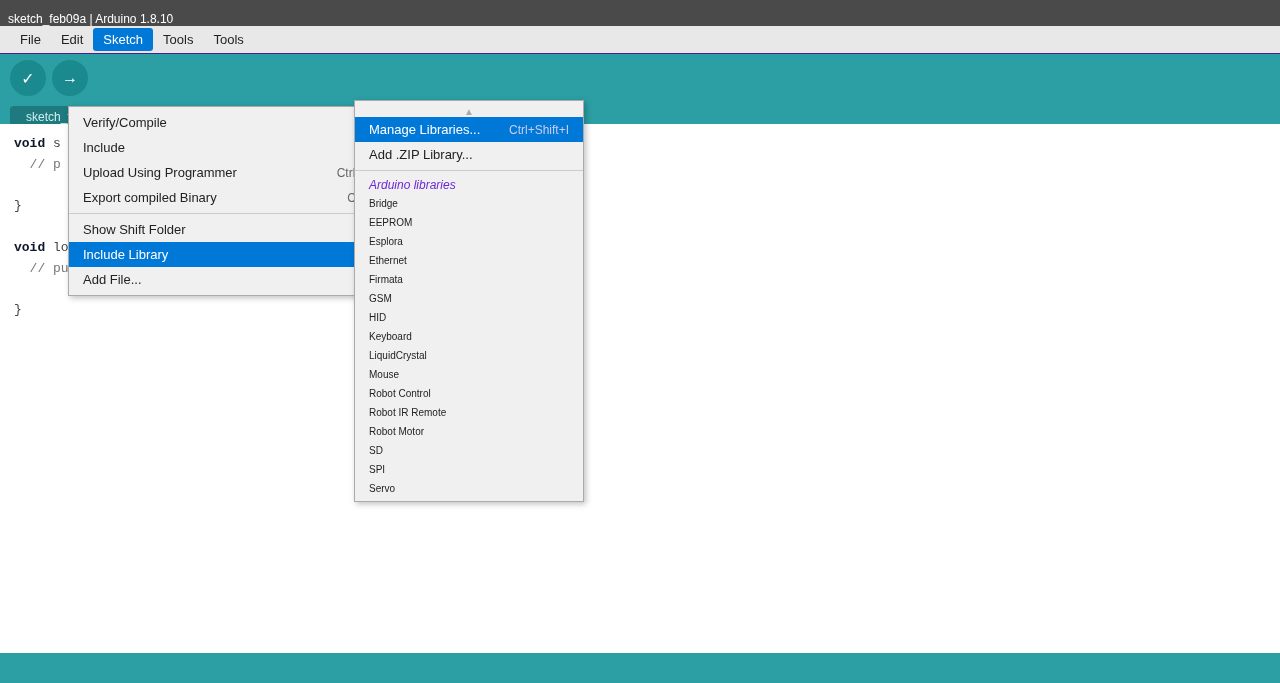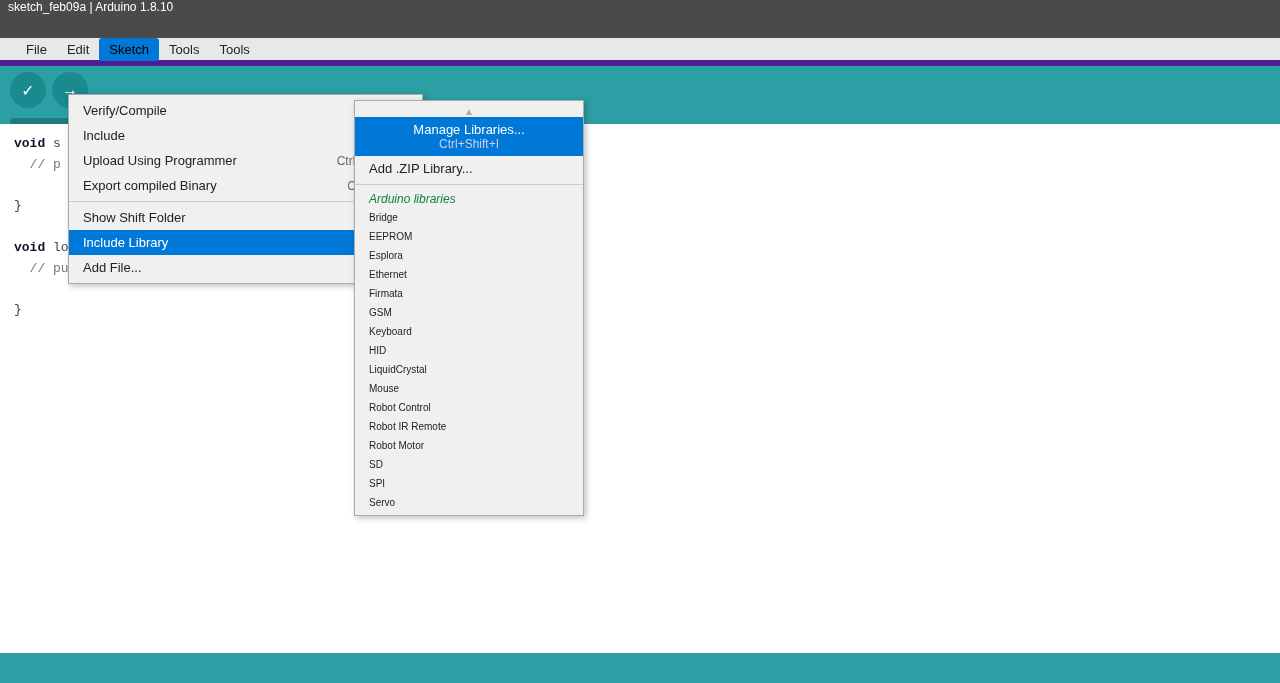--- a/index.html
+++ b/index.html
@@ -14,49 +14,49 @@
       overflow: hidden;
       font-family: 'Segoe UI', Arial, sans-serif;
       font-size: 13px;
       background: #2c9fa4;
       position: relative;
     }
 
     
     #title-bar {
       background: #4a4a4a;
-      height: 38px;
-      display: flex;
-      align-items: flex-start;
+      height: 26px;
+      display: flex;
+      align-items: flex-end;
       padding: 0 8px;
       color: #fff;
       font-size: 12px;
     }
 
     
     #menu-bar {
       background: #e8e8e8;
       height: 28px;
       display: flex;
       align-items: center;
-      padding: 0 16px;
-      border-bottom: 6px solid #4c1d95;
+      padding: 0 10px;
+      border-bottom: 1px solid #4c1d95;
     }
 
     .menu-item {
       padding: 4px 10px;
       cursor: pointer;
       font-size: 13px;
       color: #222;
       border-radius: 3px;
     }
 
     .menu-item.active {
       background: #0078d7;
-      color: #000000;
+      color: #ffffff;
     }
 
     
     #toolbar {
       background: #2c9fa4;
       height: 48px;
       display: flex;
       align-items: center;
       padding: 0 10px;
       gap: 6px;
@@ -141,21 +141,21 @@
       top: 50px;
       left: 0;
       right: 0;
       bottom: 0;
       z-index: 100;
     }
 
     
     #sketch-menu {
       position: absolute;
-      top: 44px;
+      top: 56px;
       left: 68px;
       width: 355px;
       background: #f0f0f0;
       border: 1px solid #aaa;
       box-shadow: 2px 2px 6px rgba(0,0,0,0.25);
       z-index: 200;
       padding: 3px 0;
     }
 
     .menu-entry {
@@ -211,37 +211,36 @@
       padding: 5px 14px;
       cursor: pointer;
       color: #222;
       font-size: 13px;
       white-space: nowrap;
     }
 
     .sub-menu-entry.highlighted {
       background: #0078d7;
       color: #fff;
-      flex-direction: column;
     }
 
     .sub-menu-entry .shortcut {
       color: #666;
       font-size: 12px;
       text-align: right;
     }
 
     .sub-menu-entry.highlighted .shortcut {
       color: #cce;
     }
 
     .sub-menu-section-label {
       padding: 4px 14px 2px;
       font-size: 12px;
-      color: #15803d;
+      color: #6d28d9;
       font-style: italic;
     }
 
     .sub-menu-library-entry {
       padding: 4px 14px;
       cursor: pointer;
       color: #222;
       font-size: 10px;
     }
 
@@ -334,22 +333,22 @@
       <span>Add .ZIP Library...</span>
     </div>
     <div class="menu-divider"></div>
     <div class="sub-menu-section-label">Arduino libraries</div>
     <div class="sub-menu-library-entry">Bridge</div>
     <div class="sub-menu-library-entry">EEPROM</div>
     <div class="sub-menu-library-entry">Esplora</div>
     <div class="sub-menu-library-entry">Ethernet</div>
     <div class="sub-menu-library-entry">Firmata</div>
     <div class="sub-menu-library-entry">GSM</div>
+    <div class="sub-menu-library-entry">HID</div>
     <div class="sub-menu-library-entry">Keyboard</div>
-    <div class="sub-menu-library-entry">HID</div>
     <div class="sub-menu-library-entry">LiquidCrystal</div>
     <div class="sub-menu-library-entry">Mouse</div>
     <div class="sub-menu-library-entry">Robot Control</div>
     <div class="sub-menu-library-entry">Robot IR Remote</div>
     <div class="sub-menu-library-entry">Robot Motor</div>
     <div class="sub-menu-library-entry">SD</div>
     <div class="sub-menu-library-entry">SPI</div>
     <div class="sub-menu-library-entry">Servo</div>
   </div>
 

